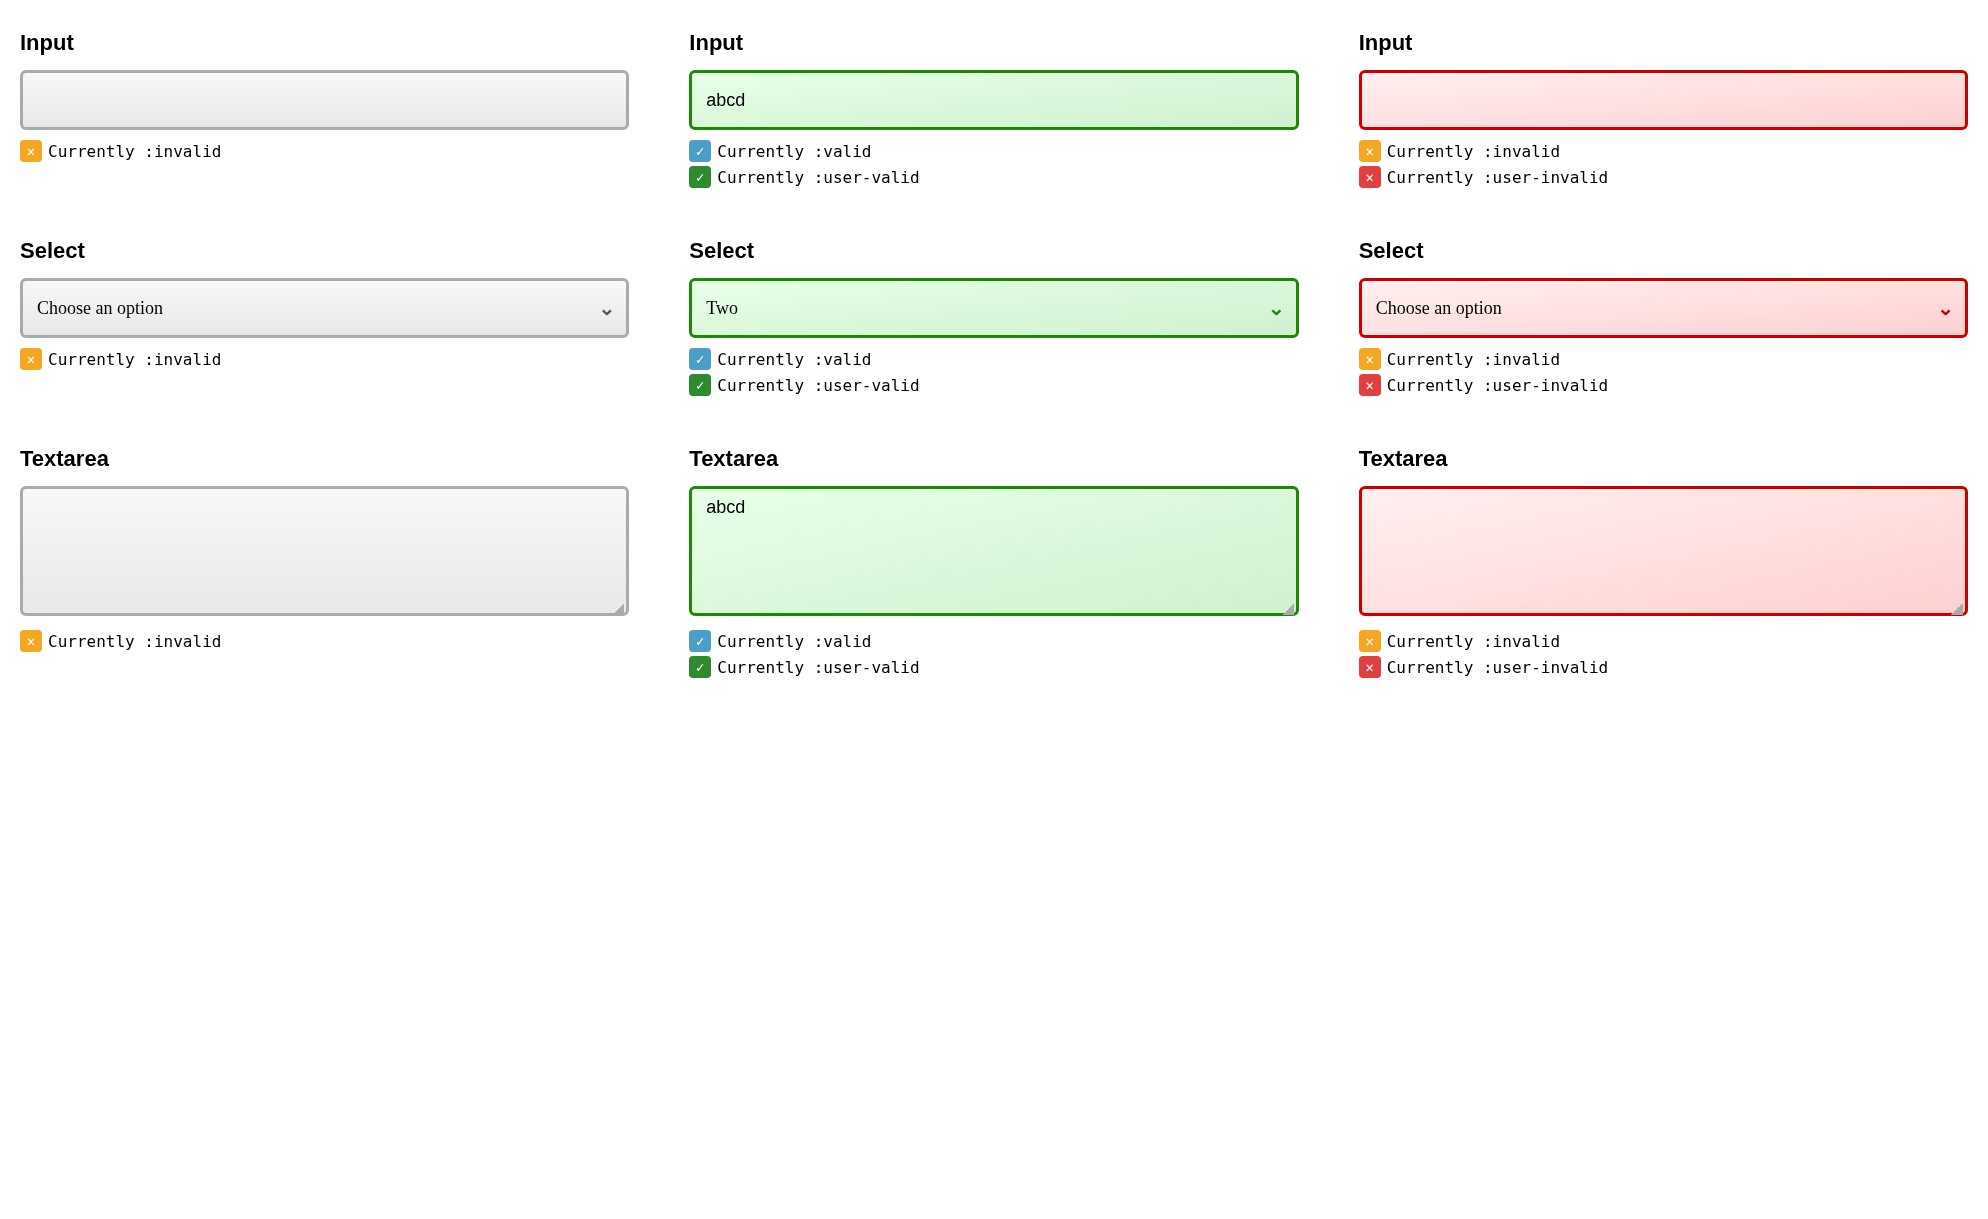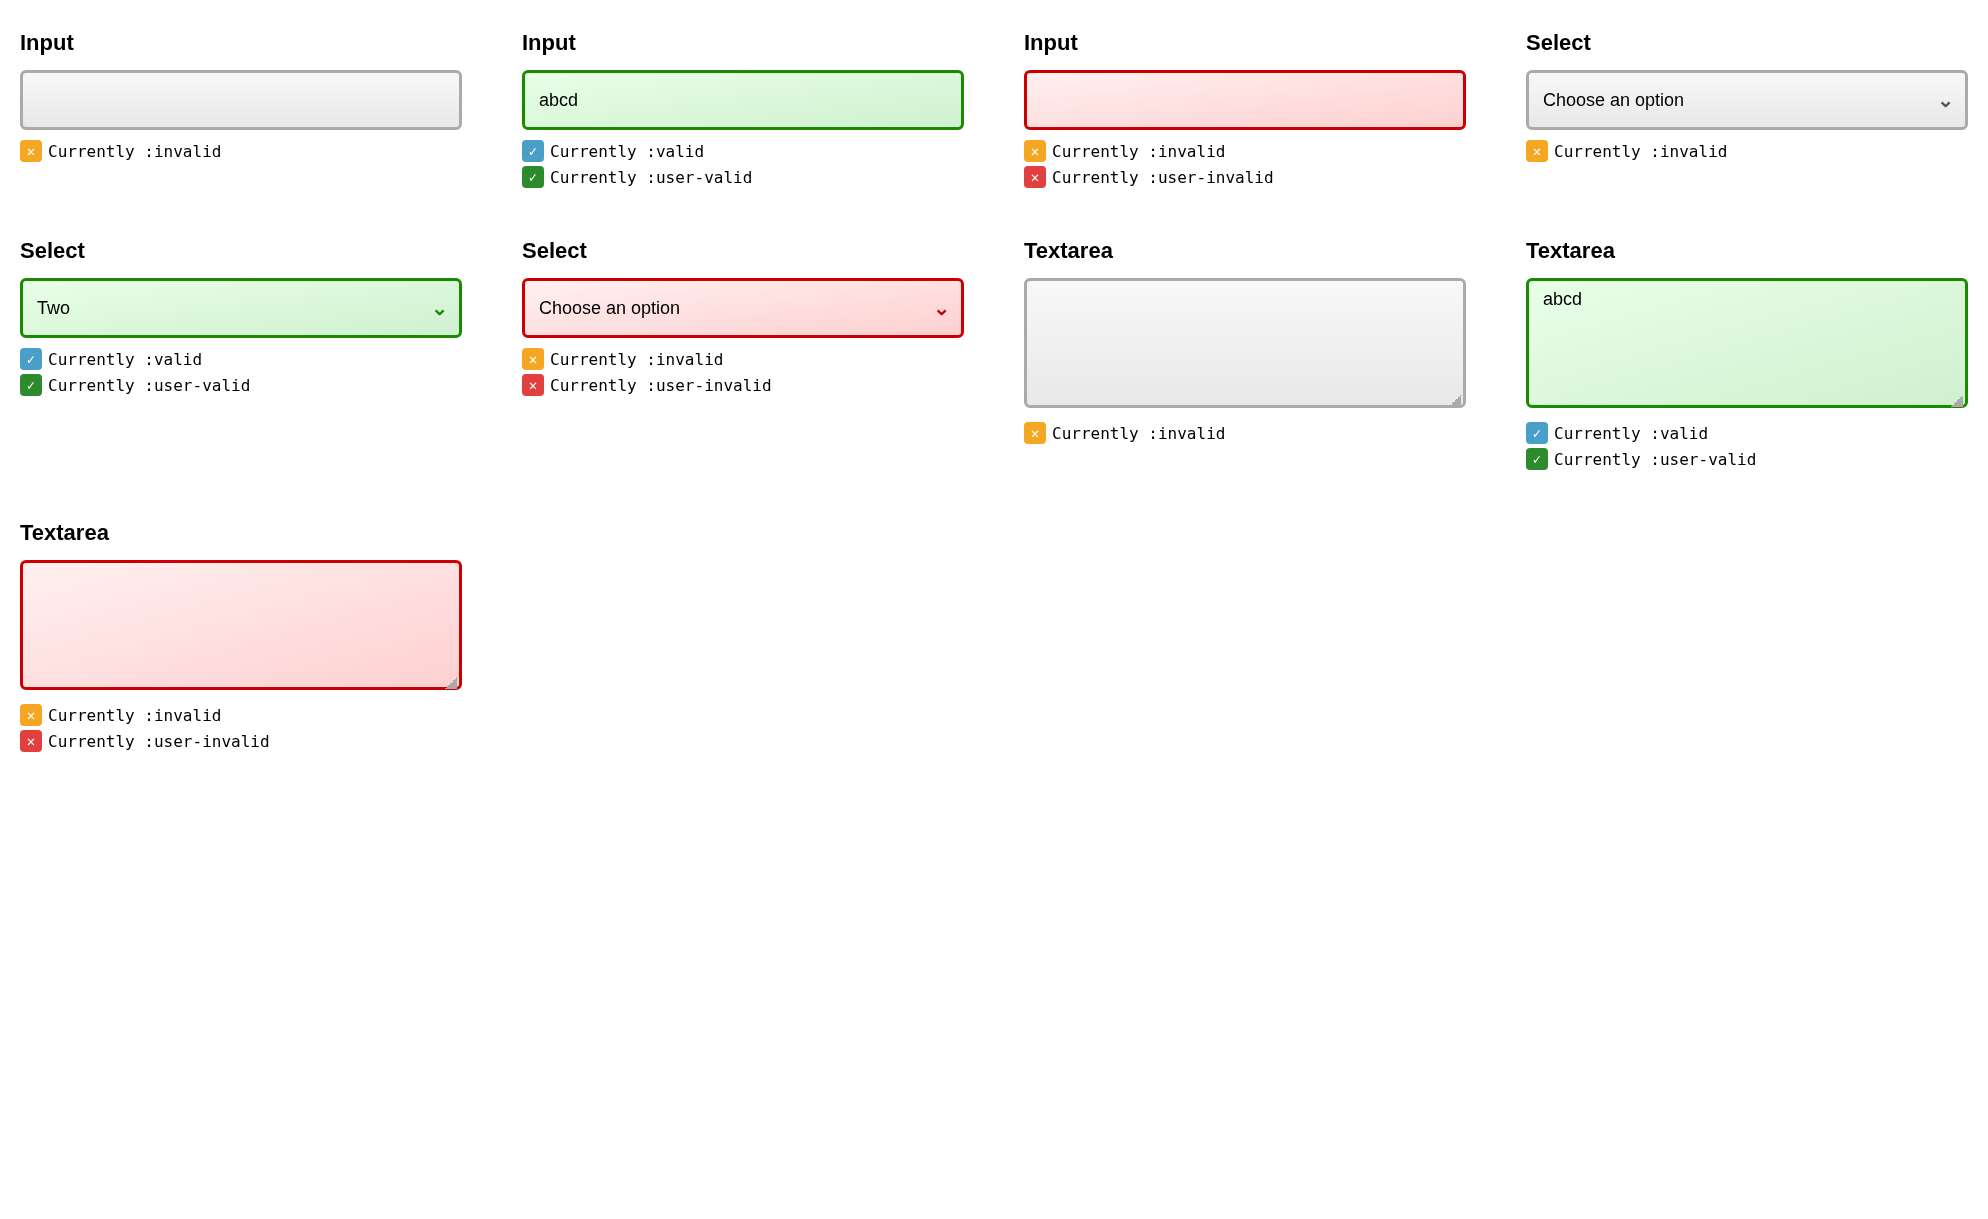--- a/index.html
+++ b/index.html
@@ -5,21 +5,21 @@
     * { box-sizing: border-box; margin: 0; padding: 0; }
 
     body {
       background: #ffffff;
       font-family: Arial, sans-serif;
       padding: 30px 20px;
     }
 
     .grid {
       display: grid;
-      grid-template-columns: repeat(4, 1fr);
+      grid-template-columns: repeat(3, 1fr);
       gap: 50px 60px;
     }
 
     .cell {
       display: flex;
       flex-direction: column;
       gap: 10px;
     }
 
     .section-label {
@@ -63,20 +63,21 @@
       border-radius: 6px;
       border: 3px solid #aaa;
       padding: 8px 50px 8px 14px;
       font-size: 18px;
       outline: none;
       appearance: none;
       -webkit-appearance: none;
       background: linear-gradient(to bottom, #f8f8f8, #e8e8e8);
       cursor: pointer;
       color: #000;
+      font-family: Liberation Serif, serif;
     }
 
     .field-select.valid {
       border-color: #1a8a00;
       background: linear-gradient(to bottom right, #e8ffe8, #d0f0d0);
     }
 
     .field-select.invalid-red {
       border-color: #cc0000;
       background: linear-gradient(to bottom right, #fff0f0, #ffd0d0);

